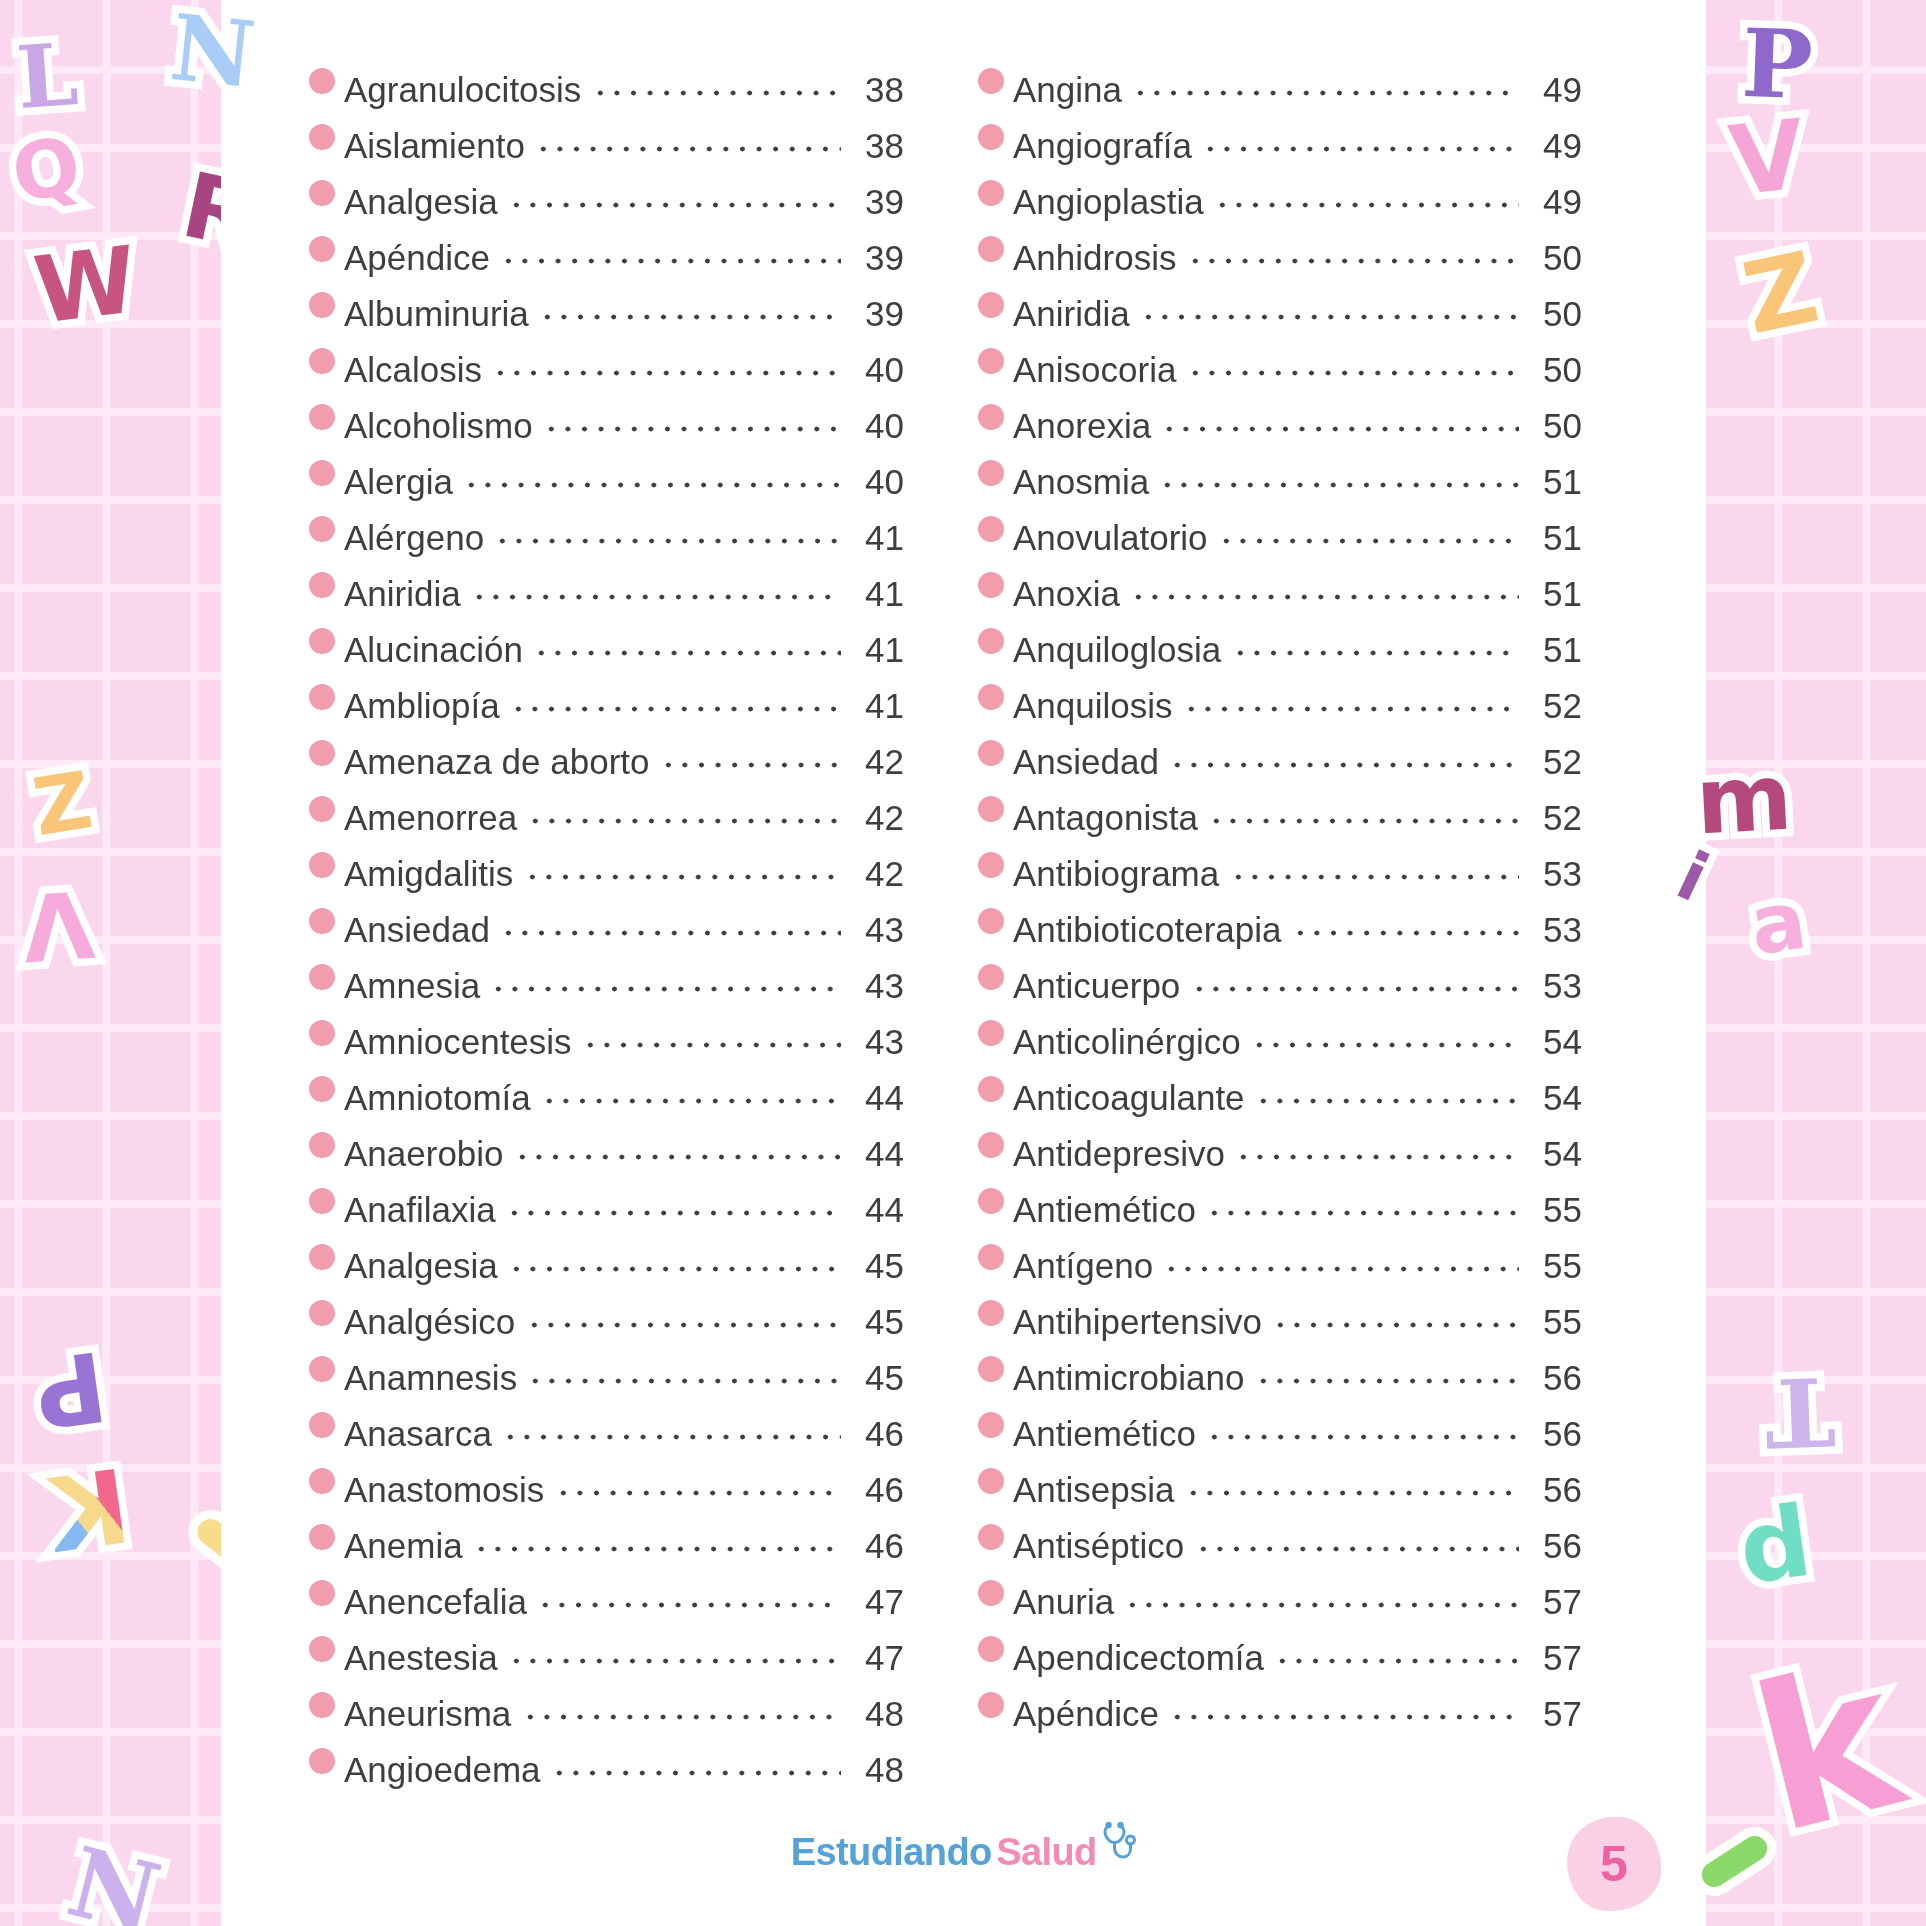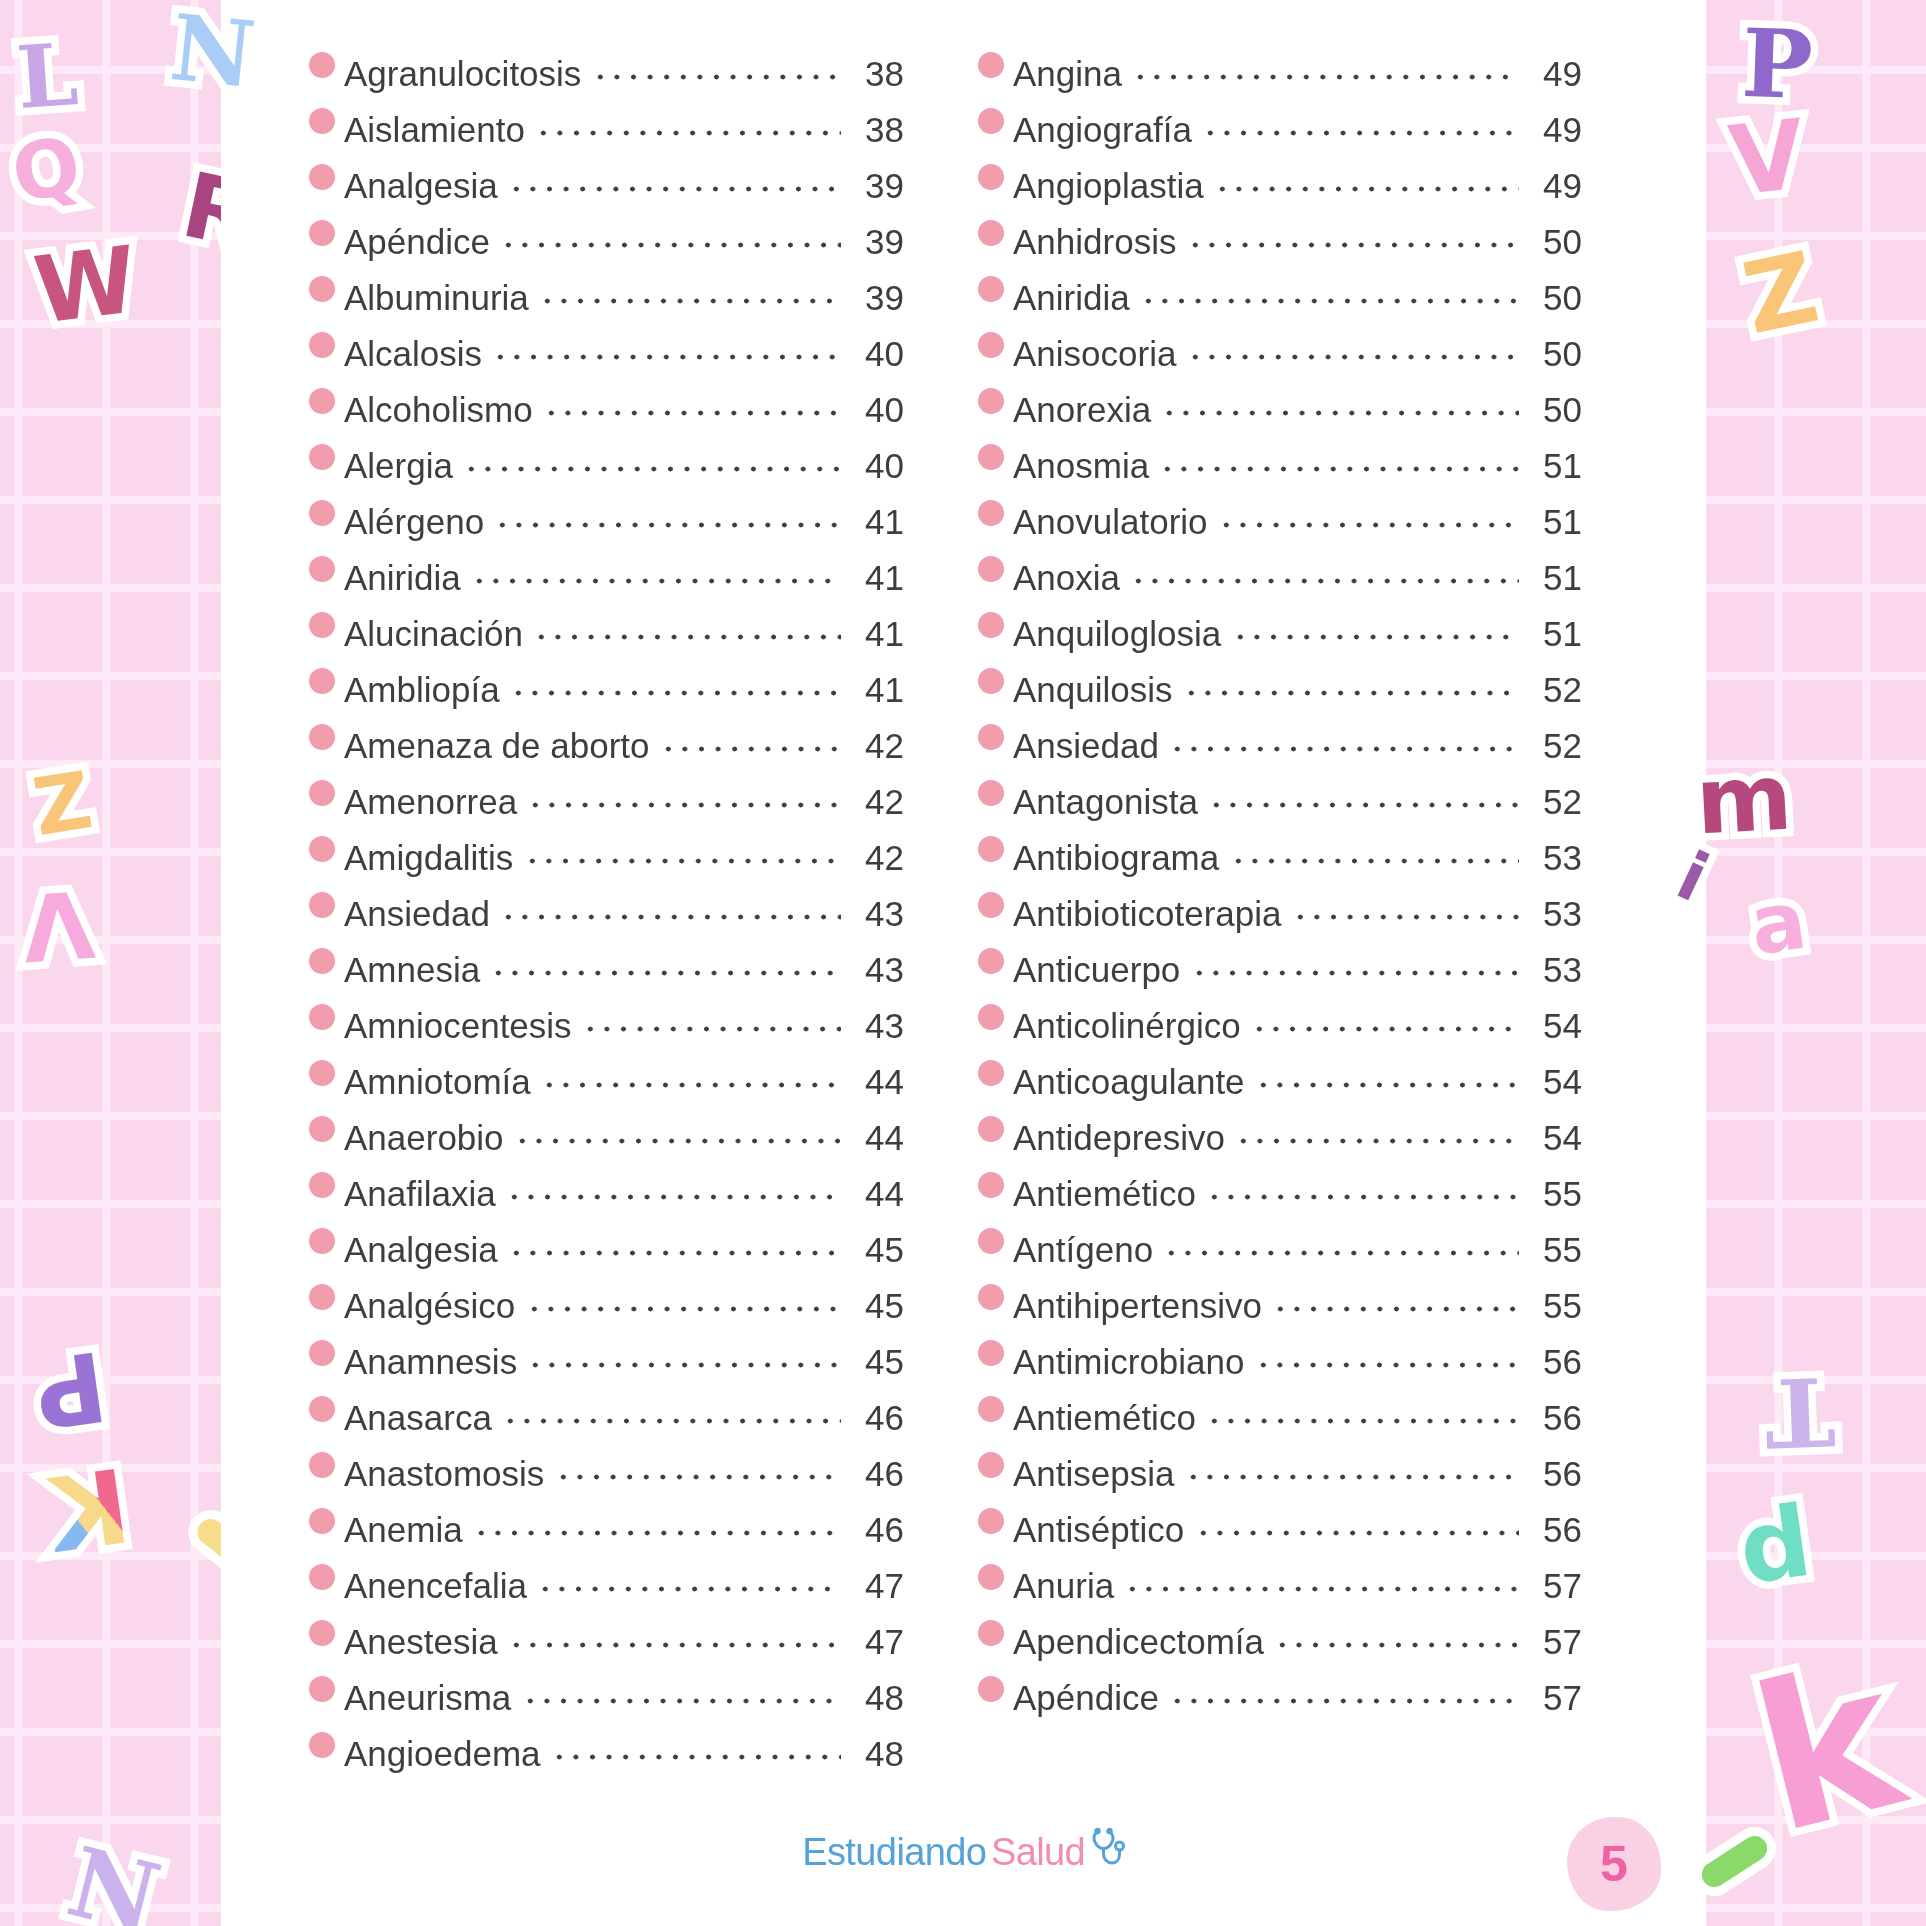--- a/index.html
+++ b/index.html
@@ -8,35 +8,35 @@
     font-family:"Liberation Sans",sans-serif;
     background-color:#fbd7ee;
     background-image:
       repeating-linear-gradient(90deg,#fdeaf6 0 8px,transparent 8px 88px),
       repeating-linear-gradient(0deg,#fdeaf6 0 8px,transparent 8px 88px);
     background-position:14.3px 74px;
   }
   
   .page{position:absolute;left:221px;top:0;width:1485px;height:1926px;background:#ffffff;z-index:2;}
   
-  .col{position:absolute;top:43px;z-index:3;}
+  .col{position:absolute;top:59px;z-index:3;}
   .col-left{left:309px;width:595px;}
   .col-right{left:978px;width:604px;}
   .row{height:56px;display:flex;align-items:flex-end;padding-bottom:8px;box-sizing:border-box;}
   .bullet{width:26px;height:26px;border-radius:50%;background:#f19dae;flex:0 0 auto;margin:0 9px 12.6px 0;}
   .term{font-size:35px;line-height:1;color:#3e3e3e;white-space:nowrap;}
   .leader{
     flex:1 1 auto;height:5.7px;margin:0 8px 11.4px 10.3px;
     background-image:radial-gradient(circle,#3e3e3e 2.2px,transparent 2.6px);
     background-size:16.6px 5.7px;background-repeat:repeat-x;background-position:left center;
   }
   .num{font-size:35px;line-height:1;color:#3e3e3e;min-width:55px;text-align:right;}
   
   .footer{position:absolute;left:221px;width:1485px;top:1831px;text-align:center;z-index:4;}
-  .brand{display:inline-flex;align-items:center;gap:4.6px;font-weight:normal;font-size:38px;letter-spacing:-0.6px;}
+  .brand{display:inline-flex;gap:4.6px;font-weight:bold;font-size:38px;letter-spacing:-0.6px;}
   .brand .b1{color:#55a1d9;}
   .brand .b2{color:#f28cb4;}
   .steth{width:35px;height:42px;margin-top:-11.4px;}
   .badge{
     position:absolute;left:1567px;top:1817px;width:94px;height:94px;z-index:4;
     background:#f9d0e4;border-radius:52% 48% 55% 45% / 50% 55% 45% 55%;
     display:flex;align-items:center;justify-content:center;
   }
   .badge span{font-size:50px;font-weight:bold;color:#ee61a4;}
   

